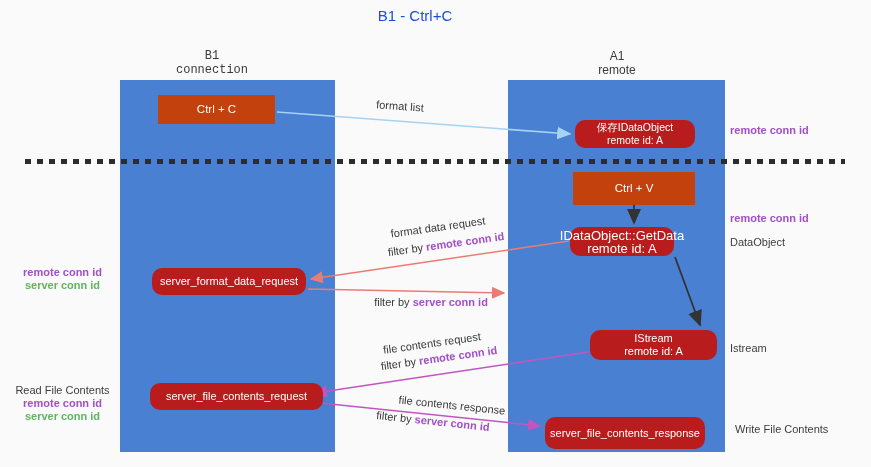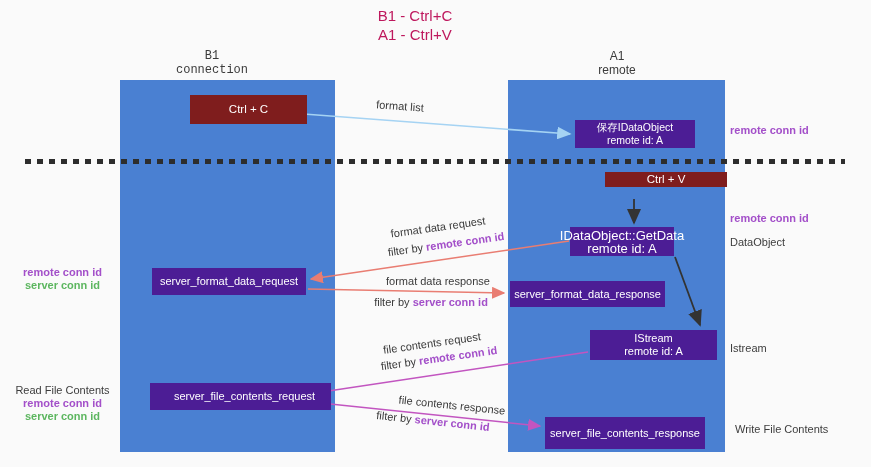--- a/index.html
+++ b/index.html
@@ -9,21 +9,21 @@
   }
   .stage{
     position:relative;width:871px;height:467px;
     background:#fafafa;overflow:hidden;
     color:#3d3d3d;
   }
   .abs{position:absolute;}
   
   .title{
     left:0;top:6;width:830px;text-align:center;
-    font-size:15px;line-height:19px;color:#be185d;z-index:4;
+    font-size:15px;line-height:19px;color:#1d4ed8;z-index:4;
     top:6px;
   }
   
   .lane-head{width:140px;text-align:center;font-size:12px;line-height:14px;color:#3a3a3a;z-index:4;}
   .lane-head-left{left:142px;top:49px;font-family:Liberation Mono, monospace;}
   .lane-head-right{left:547px;top:49px;}
   
   .column{background:#4a80d2;z-index:1;}
   .column-left{left:120px;top:80px;width:215px;height:372px;}
   .column-right{left:508px;top:80px;width:217px;height:372px;}
@@ -31,30 +31,30 @@
   .divider{
     left:25px;top:159px;width:820px;height:5px;z-index:2;
     background:repeating-linear-gradient(90deg,#2d2d2d 0 6px,transparent 6px 12px);
   }
   
   .box{
     z-index:3;color:#ffffff;display:flex;flex-direction:column;
     align-items:center;justify-content:center;text-align:center;
     font-size:11px;line-height:13px;
   }
-  .box.green{background:#7f1d1d;margin-left:32px;}
-  .box.orange{background:#4c1d95;}
+  .box.green{background:#c2410c;}
+  .box.orange{background:#b91c1c;border-radius:10px;}
   .b-ctrlc{left:158px;top:95px;width:117px;height:29px;font-size:11.5px;}
   .b-save{left:575px;top:120px;width:120px;height:28px;font-size:10.5px;}
-  .b-ctrlv{left:573px;top:172px;width:122px;height:15px;font-size:11.5px;}
+  .b-ctrlv{left:573px;top:172px;width:122px;height:33px;font-size:11.5px;}
   .b-getdata{left:570px;top:227px;width:104px;height:29px;font-size:13px;}
   .b-freq{left:152px;top:268px;width:154px;height:27px;}
   .b-fresp{left:510px;top:281px;width:155px;height:26px;}
   .b-istream{left:590px;top:330px;width:127px;height:30px;}
-  .b-fileq{left:150px;top:383px;width:173px;height:27px;padding-left:8px;}
+  .b-fileq{left:150px;top:383px;width:173px;height:27px;}
   .b-filer{left:545px;top:417px;width:160px;height:32px;}
   
   svg.arrows{left:0;top:0;z-index:2;}
   
   .alabel{z-index:4;font-size:11px;text-align:center;white-space:nowrap;color:#3a3a3a;}
   .rot-up{transform:rotate(-8deg);}
   .rot-dn{transform:rotate(6deg);}
   .rot-sm{transform:rotate(4deg);}
   .purple{color:#a34fc9;font-weight:bold;}
   .greentx{color:#5cb65f;font-weight:bold;}
@@ -78,21 +78,20 @@
   .s-r4{left:730px;top:342px;}
   .s-r5{left:735px;top:423px;}
 </style>
 </head>
 <body>
 
 <div class="stage">
 
   <div class="abs title">
     <div>B1 - Ctrl+C</div>
-    <div>A1 - Ctrl+V</div>
   </div>
 
   <div class="abs lane-head lane-head-left">
     <div>B1</div>
     <div>connection</div>
   </div>
   <div class="abs lane-head lane-head-right">
     <div>A1</div>
     <div>remote</div>
   </div>
@@ -136,42 +135,38 @@
   <div class="abs box green b-ctrlv">
     <div>Ctrl + V</div>
   </div>
   <div class="abs box orange b-getdata">
     <div>IDataObject::GetData</div>
     <div>remote id: A</div>
   </div>
   <div class="abs box orange b-freq">
     <div>server_format_data_request</div>
   </div>
-  <div class="abs box orange b-fresp">
-    <div>server_format_data_response</div>
-  </div>
   <div class="abs box orange b-istream">
     <div>IStream</div>
     <div>remote id: A</div>
   </div>
   <div class="abs box orange b-fileq">
     <div>server_file_contents_request</div>
   </div>
   <div class="abs box orange b-filer">
     <div>server_file_contents_response</div>
   </div>
 
   <div class="abs alabel rot-sm l-formatlist">format list</div>
 
   <div class="abs alabel rot-up l-fdr">format data request</div>
   <div class="abs alabel rot-up l-fdr2">
     <span>filter by </span><span class="purple">remote conn id</span>
   </div>
 
-  <div class="abs alabel l-fdresp">format data response</div>
   <div class="abs alabel l-fdresp2">
     <span>filter by </span><span class="purple">server conn id</span>
   </div>
 
   <div class="abs alabel rot-up l-fcr">file contents request</div>
   <div class="abs alabel rot-up l-fcr2">
     <span>filter by </span><span class="purple">remote conn id</span>
   </div>
 
   <div class="abs alabel rot-dn l-fcresp">file contents response</div>

